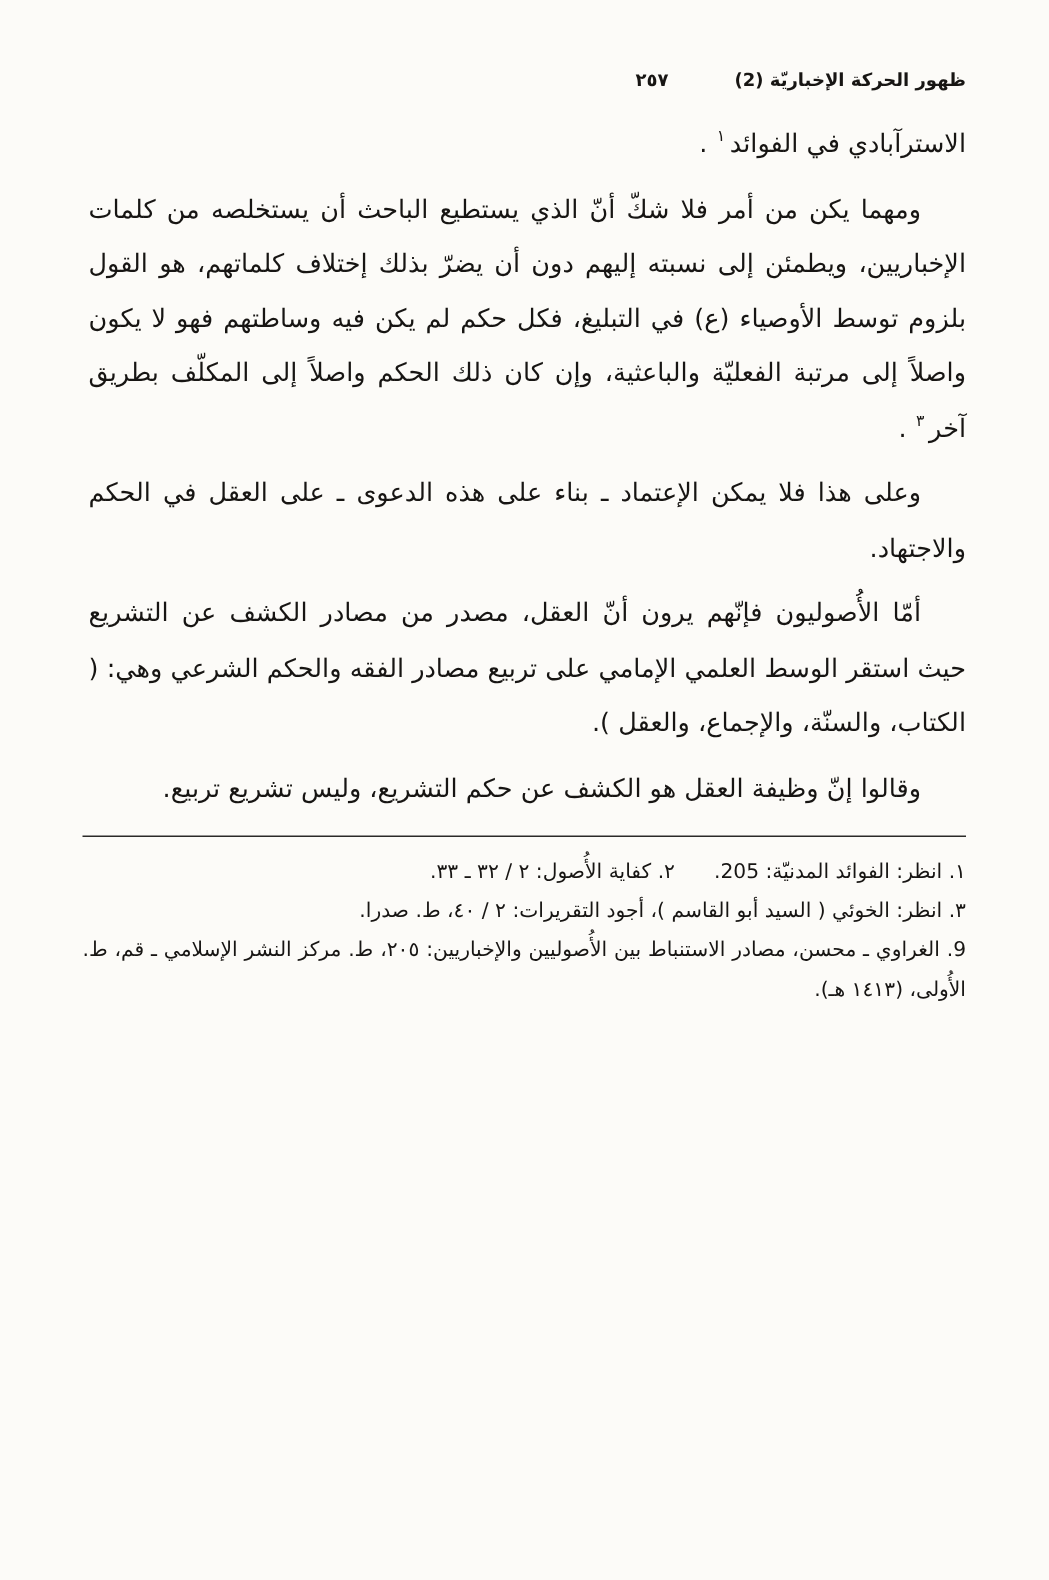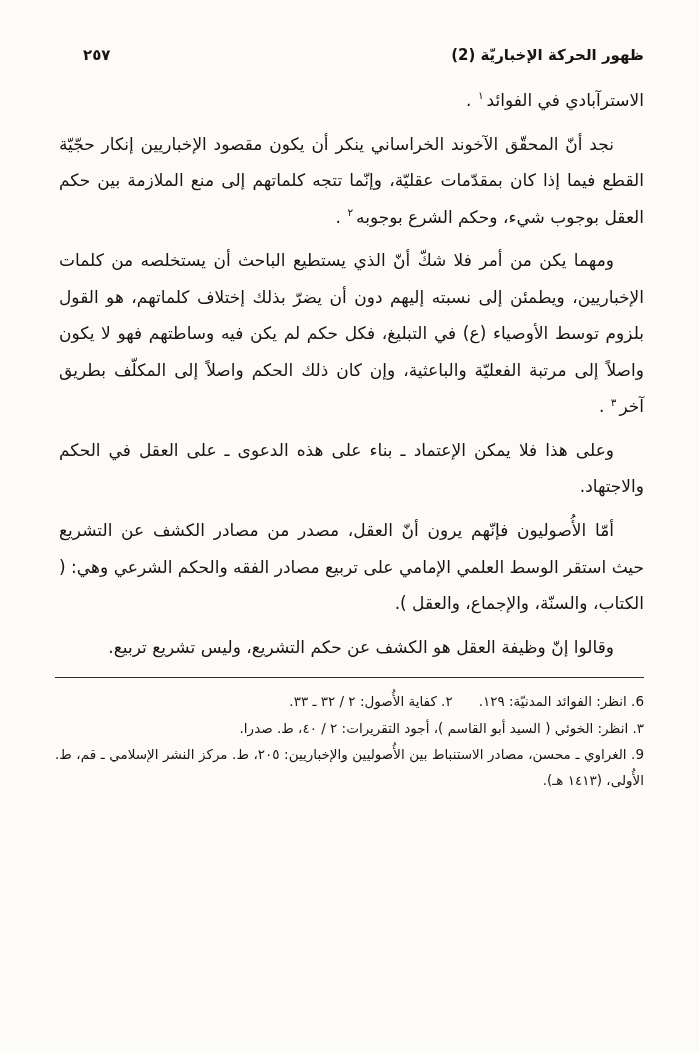--- a/index.html
+++ b/index.html
@@ -12,25 +12,25 @@
     width: 699px; height: 1053px;
     box-sizing: border-box;
     padding: 46px 55px 36px 55px;
     direction: rtl;
     font-family: "DejaVu Sans", sans-serif;
     color: #171513;
   }
   .header {
     display: flex;
     direction: ltr;               
-    justify-content: space-between;
+    justify-content: flex-end;
     align-items: baseline;
     gap: 44px;
     padding-left: 28px;
-    font-size: 15px;
+    font-size: 12px;
     font-weight: bold;
     margin-bottom: 18px;
     white-space: nowrap;
   }
   .header span { direction: rtl; unicode-bidi: isolate; }
   .body-text {
     font-size: 17px;
     line-height: 2.15;
     text-align: justify;
   }
@@ -63,36 +63,35 @@
 <div class="page">
 
   <div class="header">
     <span class="pagenum">٢٥٧</span>
     <span class="runtitle">ظهور الحركة الإخباريّة (2)</span>
   </div>
 
   <div class="body-text">
     <p class="para first"><span>الاسترآبادي في الفوائد</span><sup class="fn-ref">١</sup><span> .</span></p>
 
-    <p class="para"><span>نجد أنّ المحقّق الآخوند الخراساني ينكر أن يكون مقصود الإخباريين إنكار حجّيّة القطع فيما إذا كان بمقدّمات عقليّة، وإنّما تتجه كلماتهم إلى منع الملازمة بين حكم العقل بوجوب شيء، وحكم الشرع بوجوبه</span><sup class="fn-ref">٢</sup><span> .</span></p>
 
     <p class="para"><span>ومهما يكن من أمر فلا شكّ أنّ الذي يستطيع الباحث أن يستخلصه من كلمات الإخباريين، ويطمئن إلى نسبته إليهم دون أن يضرّ بذلك إختلاف كلماتهم، هو القول بلزوم توسط الأوصياء (ع) في التبليغ، فكل حكم لم يكن فيه وساطتهم فهو لا يكون واصلاً إلى مرتبة الفعليّة والباعثية، وإن كان ذلك الحكم واصلاً إلى المكلّف بطريق آخر</span><sup class="fn-ref">٣</sup><span> .</span></p>
 
     <p class="para"><span>وعلى هذا فلا يمكن الإعتماد ـ بناء على هذه الدعوى ـ على العقل في الحكم والاجتهاد.</span><sup class="fn-ref"></sup><span></span></p>
 
 
     <p class="para"><span>أمّا الأُصوليون فإنّهم يرون أنّ العقل، مصدر من مصادر الكشف عن التشريع حيث استقر الوسط العلمي الإمامي على تربيع مصادر الفقه والحكم الشرعي وهي: ( الكتاب، والسنّة، والإجماع، والعقل ).</span><sup class="fn-ref"></sup><span></span></p>
 
     <p class="para"><span>وقالوا إنّ وظيفة العقل هو الكشف عن حكم التشريع، وليس تشريع تربيع.</span><sup class="fn-ref"></sup><span></span></p>
 
   </div>
 
   <div class="footnotes">
     <hr class="fn-rule">
     <p class="fn-line fn-row">
-      <span>6. انظر: الفوائد المدنيّة: ١٢٩.</span>
+      <span>١. انظر: الفوائد المدنيّة: 205.</span>
       <span>٢. كفاية الأُصول: ٢ / ٣٢ ـ ٣٣.</span>
     </p>
     <p class="fn-line">٣. انظر: الخوئي ( السيد أبو القاسم )، أجود التقريرات: ٢ / ٤٠، ط. صدرا.</p>
     <p class="fn-line">9. الغراوي ـ محسن، مصادر الاستنباط بين الأُصوليين والإخباريين: ٢٠٥، ط. مركز النشر الإسلامي ـ قم، ط. الأُولى، (١٤١٣ هـ).</p>
   </div>
 
 </div>
 
 </body></html>

